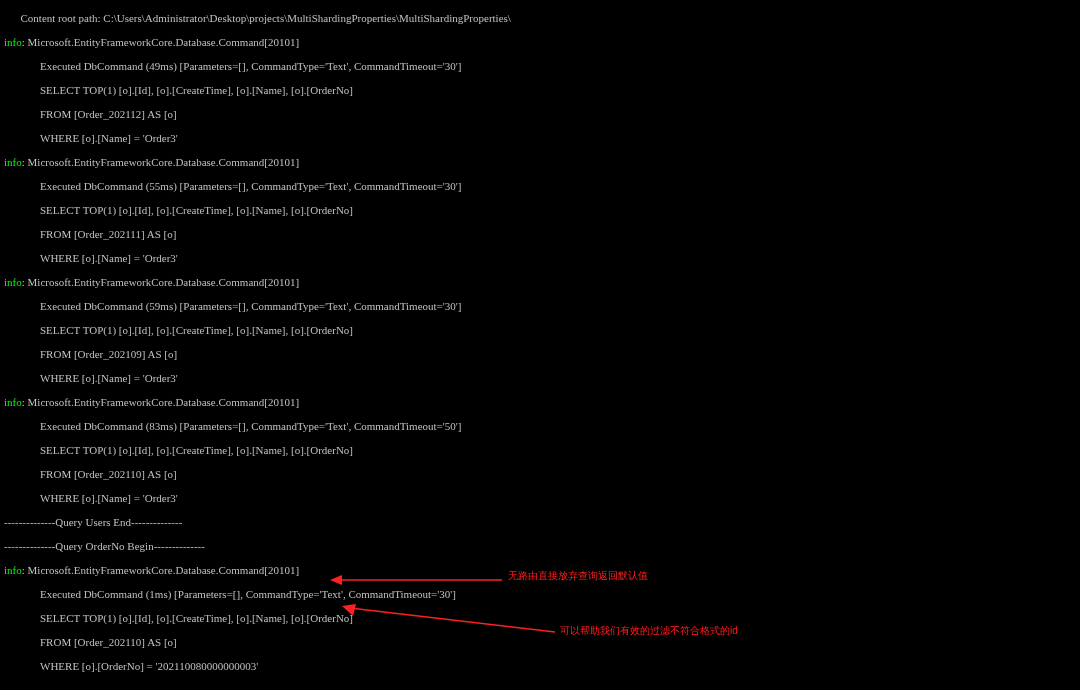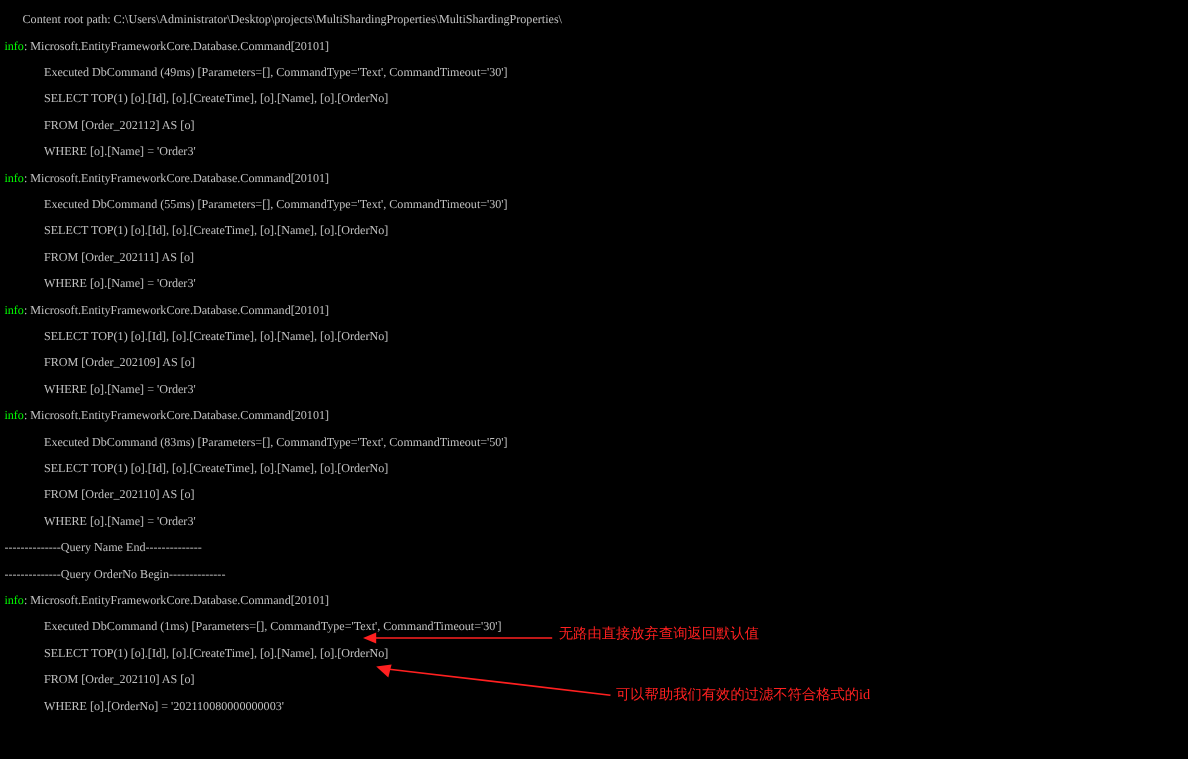--- a/index.html
+++ b/index.html
@@ -24,22 +24,22 @@
     height: 12px;
     font-family: Liberation Serif, serif;
   }
   .info {
     color: #00ff00;
   }
   .indent1 { padding-left: 36px; }
   .annot {
     position: absolute;
     color: #ff2020;
-    font-family: Liberation Serif, serif;
-    font-size: 13px;
+    font-family: Liberation Sans, sans-serif;
+    font-size: 10px;
     pointer-events: none;
   }
   .arrow {
     position: absolute;
     pointer-events: none;
   }
 </style>
 </head>
 <body>
 
@@ -49,29 +49,30 @@
 <span class="line indent1">Executed DbCommand (49ms) [Parameters=[], CommandType='Text', CommandTimeout='30']</span>
 <span class="line indent1">SELECT TOP(1) [o].[Id], [o].[CreateTime], [o].[Name], [o].[OrderNo]</span>
 <span class="line indent1">FROM [Order_202112] AS [o]</span>
 <span class="line indent1">WHERE [o].[Name] = 'Order3'</span>
 <span class="line"><span class="info">info</span><span>: Microsoft.EntityFrameworkCore.Database.Command[20101]</span></span>
 <span class="line indent1">Executed DbCommand (55ms) [Parameters=[], CommandType='Text', CommandTimeout='30']</span>
 <span class="line indent1">SELECT TOP(1) [o].[Id], [o].[CreateTime], [o].[Name], [o].[OrderNo]</span>
 <span class="line indent1">FROM [Order_202111] AS [o]</span>
 <span class="line indent1">WHERE [o].[Name] = 'Order3'</span>
 <span class="line"><span class="info">info</span><span>: Microsoft.EntityFrameworkCore.Database.Command[20101]</span></span>
+<span class="line indent1">Executed DbCommand (59ms) [Parameters=[], CommandType='Text', CommandTimeout='30']</span>
 <span class="line indent1">SELECT TOP(1) [o].[Id], [o].[CreateTime], [o].[Name], [o].[OrderNo]</span>
 <span class="line indent1">FROM [Order_202109] AS [o]</span>
 <span class="line indent1">WHERE [o].[Name] = 'Order3'</span>
 <span class="line"><span class="info">info</span><span>: Microsoft.EntityFrameworkCore.Database.Command[20101]</span></span>
 <span class="line indent1">Executed DbCommand (83ms) [Parameters=[], CommandType='Text', CommandTimeout='50']</span>
 <span class="line indent1">SELECT TOP(1) [o].[Id], [o].[CreateTime], [o].[Name], [o].[OrderNo]</span>
 <span class="line indent1">FROM [Order_202110] AS [o]</span>
 <span class="line indent1">WHERE [o].[Name] = 'Order3'</span>
-<span class="line">--------------Query Name End--------------</span>
+<span class="line">--------------Query Users End--------------</span>
 <span class="line">--------------Query OrderNo Begin--------------</span>
 <span class="line"><span class="info">info</span><span>: Microsoft.EntityFrameworkCore.Database.Command[20101]</span></span>
 <span class="line indent1">Executed DbCommand (1ms) [Parameters=[], CommandType='Text', CommandTimeout='30']</span>
 <span class="line indent1">SELECT TOP(1) [o].[Id], [o].[CreateTime], [o].[Name], [o].[OrderNo]</span>
 <span class="line indent1">FROM [Order_202110] AS [o]</span>
 <span class="line indent1">WHERE [o].[OrderNo] = '202110080000000003'</span>
 
 
 
 

